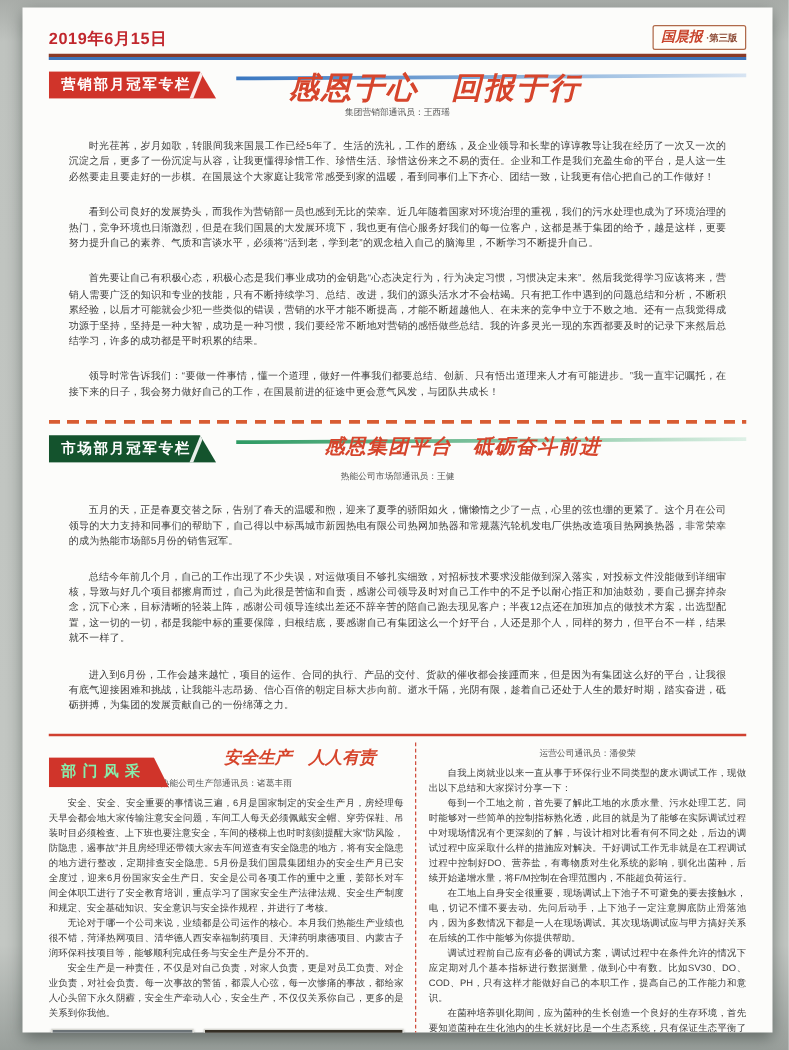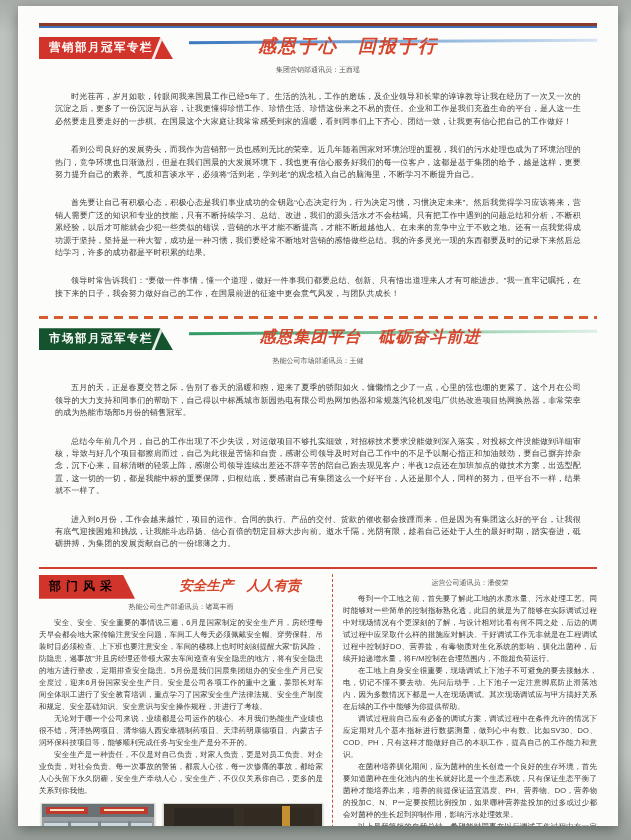--- a/index.html
+++ b/index.html
@@ -31,48 +31,55 @@
   .banner.red{background:#d0342a;}
   .banner.green{background:#14532d;}
   .banner i{position:absolute;right:14px;top:0;bottom:0;width:3px;background:rgba(255,255,255,.9);transform:skewX(-22deg);}
   .stripe{position:absolute;left:150px;right:0;top:6px;height:3px;transform:skewY(-.35deg);
     background:linear-gradient(90deg,#3a77c0,#9fc0e2 70%,#d7e4f2);}
   .stripe.g{background:linear-gradient(90deg,#2e9a63,#9fd2b5 70%,#def0e6);}
   .btitle{
     position:absolute;left:120px;right:60px;top:0;text-align:center;margin:0;
     font-family:"DejaVu Serif",serif;font-style:italic;font-weight:bold;color:#d6452c;
   }
-  .btitle.t1{font-size:18px;letter-spacing:2px;}
+  .btitle.t1{font-size:24px;letter-spacing:2px;}
   .btitle.t2{font-size:16px;letter-spacing:1px;top:2px;margin-left:44px;}
   .byline{text-align:center;font-size:7px;color:#555;margin:4px 0 5px 0;}
   
   .art p{margin:16px;font-size:8px;line-height:12.4px;color:#3b3b3b;text-indent:2em;text-align:justify;letter-spacing:.2px;}
   .sepdash{height:3px;margin:6px 0 5px 0;
     background:repeating-linear-gradient(90deg,#d85c32 0 9px,transparent 9px 15px);}
   
   .dept{display:flex;border-top:2px solid #d04030;margin-top:6px;padding-top:5px;}
   .dcol{box-sizing:border-box;}
   .dcol.left{width:295px;padding-right:8px;border-bottom:1px dotted #aaa;}
   .dcol.right{width:278px;padding-left:9px;border-bottom:1px dotted #aaa;}
   .vdiv{width:0;border-left:1.6px dashed #d04e3e;margin:0 1px;}
   .dhead{position:relative;height:24px;}
-  .dbanner{position:absolute;left:0;top:1px;background:#d0342a;color:#000000;font-weight:bold;
+  .dbanner{position:absolute;left:0;top:12px;background:#d0342a;color:#86efac;font-weight:bold;
     font-size:12px;letter-spacing:5px;padding:3px 18px 4px 10px;
     clip-path:polygon(0 0,calc(100% - 12px) 0,100% 100%,0 100%);}
   .ctitle{margin:0;font-family:"DejaVu Serif",serif;font-style:italic;font-weight:bold;color:#d6452c;font-size:13.5px;text-align:center;}
   .dhead .ctitle{position:absolute;left:118px;right:0;top:3px;}
   .dcol p{margin:0;font-size:7.5px;line-height:12px;color:#3b3b3b;text-indent:2em;text-align:justify;letter-spacing:.1px;}
   .photos{display:flex;gap:8px;margin:6px 0 4px 2px;}
   .photos svg{display:block;border:1px solid #d8d8d2;box-shadow:0 1px 2px rgba(0,0,0,.25);}
 </style>
 </head>
 <body>
 
 <div class="paper">
 
+  <div class="hdr">
+    <div class="date">2019年6月15日</div>
+    <div class="mast">
+      <span class="name">国晨报</span>
+      <span class="ed">·第三版</span>
+    </div>
+  </div>
   <div class="rule"></div>
 
   <div class="shead">
     <div class="banner red">营销部月冠军专栏<i></i></div>
     <div class="stripe"></div>
     <h1 class="btitle t1">感恩于心　回报于行</h1>
   </div>
   <div class="byline">集团营销部通讯员：王西瑶</div>
   <div class="art">
     <p>时光荏苒，岁月如歌，转眼间我来国晨工作已经5年了。生活的洗礼，工作的磨练，及企业领导和长辈的谆谆教导让我在经历了一次又一次的沉淀之后，更多了一份沉淀与从容，让我更懂得珍惜工作、珍惜生活、珍惜这份来之不易的责任。企业和工作是我们充盈生命的平台，是人这一生必然要走且要走好的一步棋。在国晨这个大家庭让我常常感受到家的温暖，看到同事们上下齐心、团结一致，让我更有信心把自己的工作做好！</p>
@@ -160,20 +167,21 @@
           <rect x="140" y="56" width="3" height="8" fill="#26323e"></rect>
           <rect x="144" y="56" width="3" height="8" fill="#26323e"></rect>
         </svg>
       </div>
     </div>
 
     <div class="vdiv"></div>
 
     <div class="dcol right">
       <div class="byline">运营公司通讯员：潘俊荣</div>
+      <p>自我上岗就业以来一直从事于环保行业不同类型的废水调试工作，现做出以下总结和大家探讨分享一下：</p>
       <p>每到一个工地之前，首先要了解此工地的水质水量、污水处理工艺。同时能够对一些简单的控制指标熟化透，此目的就是为了能够在实际调试过程中对现场情况有个更深刻的了解，与设计相对比看有何不同之处，后边的调试过程中应采取什么样的措施应对解决。干好调试工作无非就是在工程调试过程中控制好DO、营养盐，有毒物质对生化系统的影响，驯化出菌种，后续开始递增水量，将F/M控制在合理范围内，不能超负荷运行。</p>
       <p>在工地上自身安全很重要，现场调试上下池子不可避免的要去接触水，电，切记不懂不要去动。先问后动手，上下池子一定注意脚底防止滑落池内，因为多数情况下都是一人在现场调试。其次现场调试应与甲方搞好关系在后续的工作中能够为你提供帮助。</p>
       <p>调试过程前自己应有必备的调试方案，调试过程中在条件允许的情况下应定期对几个基本指标进行数据测量，做到心中有数。比如SV30、DO、COD、PH，只有这样才能做好自己的本职工作，提高自己的工作能力和意识。</p>
       <p>在菌种培养驯化期间，应为菌种的生长创造一个良好的生存环境，首先要知道菌种在生化池内的生长就好比是一个生态系统，只有保证生态平衡了菌种才能培养出来，培养的前提保证适宜温度、PH、营养物、DO，营养物的投加C、N、P一定要按照比例投加，如果哪种营养盐投加的过多或过少都会对菌种的生长起到抑制作用，影响污水处理效果。</p>
       <p>以上是我简短的自我总结，希望能对同事在以后调试工作过程中有一定的帮助。</p>
     </div>
 
   </div>
 </div>
 

